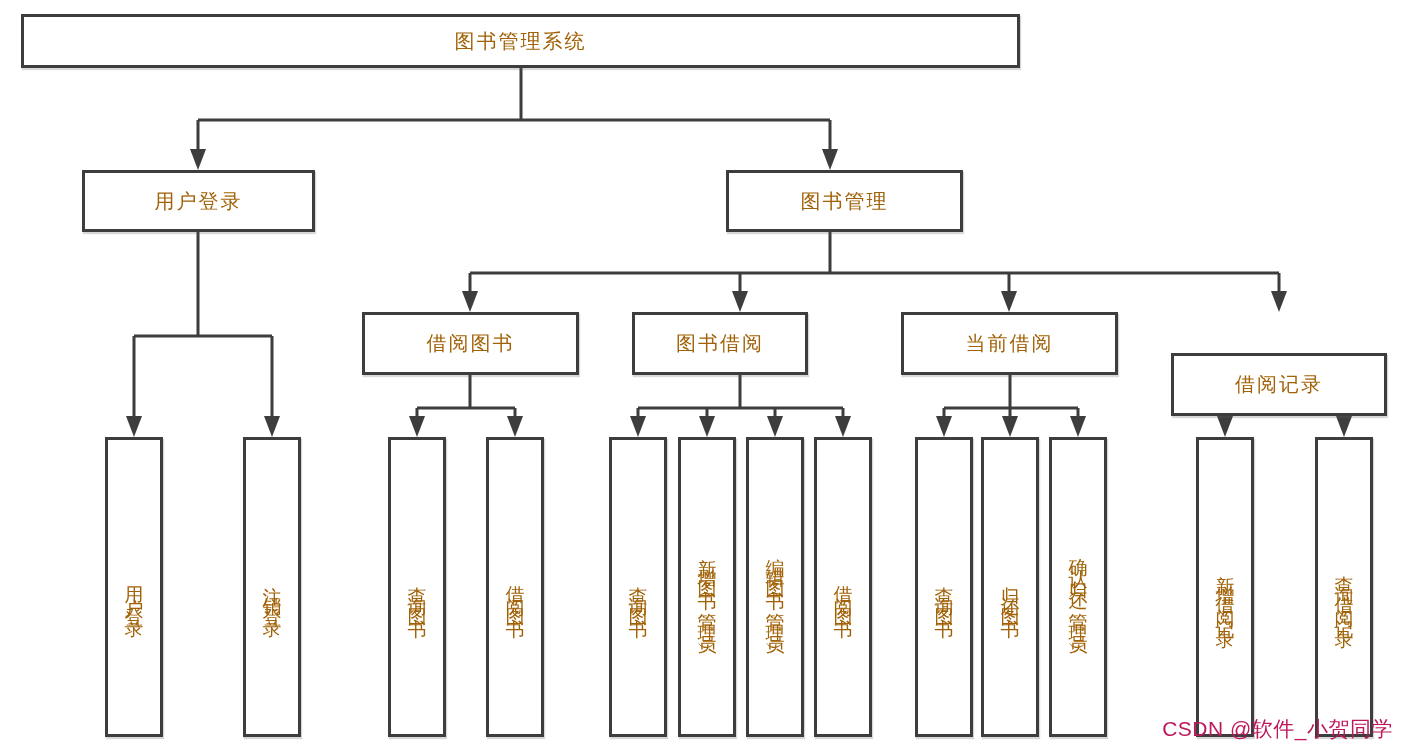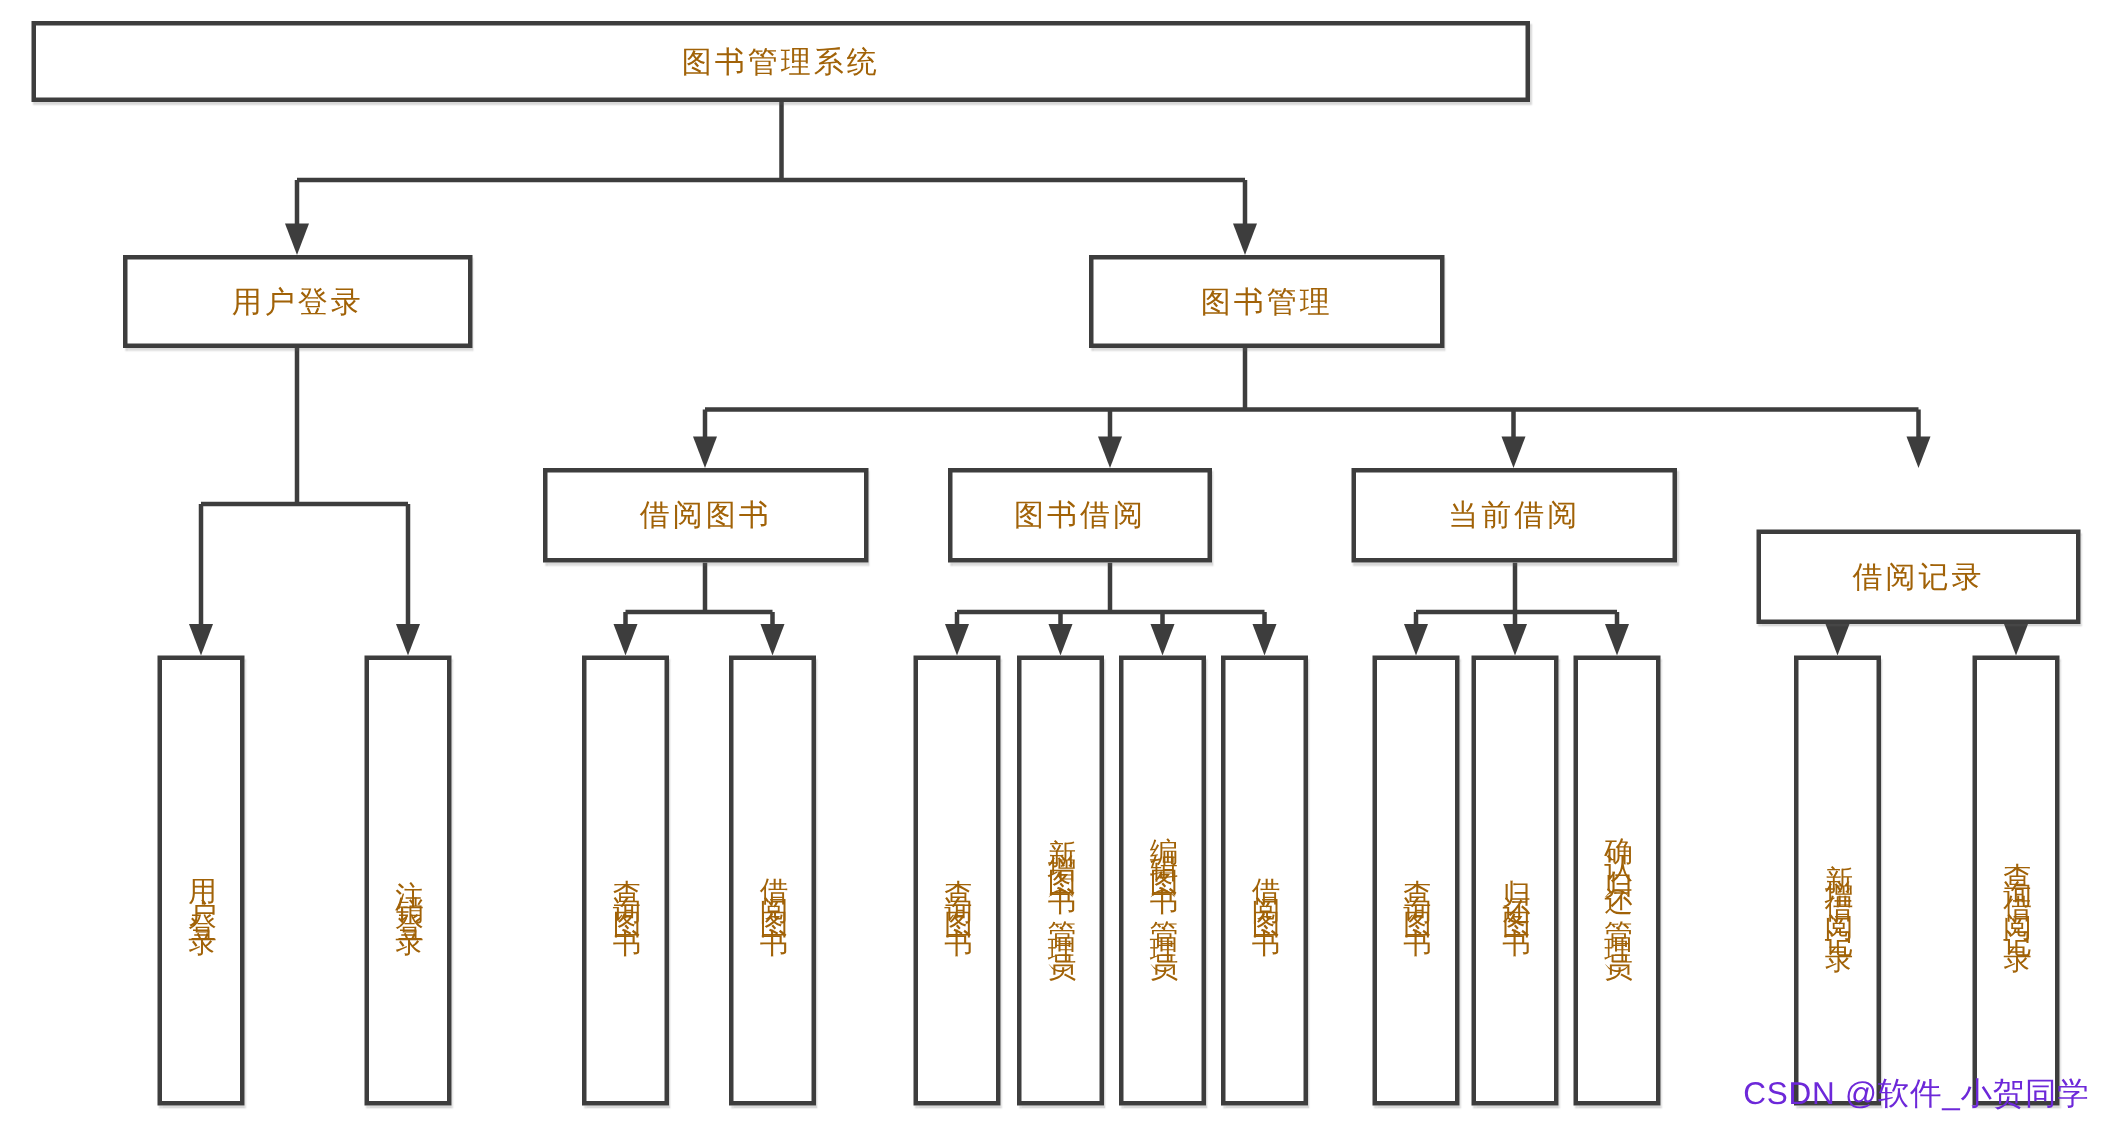--- a/index.html
+++ b/index.html
@@ -47,21 +47,21 @@
     letter-spacing: 11px;
     margin-bottom: -11px; 
     white-space: nowrap;
   }
   .watermark {
     position: absolute;
     right: 12px;
     bottom: 4px;
     z-index: 3;
     font-size: 21px;
-    color: #6d28d9;
+    color: #be185d;
     letter-spacing: 0.5px;
     white-space: nowrap;
   }
 </style>
 </head>
 <body>
 
 <div class="canvas">
 
   <svg class="wires" width="1405" height="747" viewBox="0 0 1405 747" aria-hidden="true">

